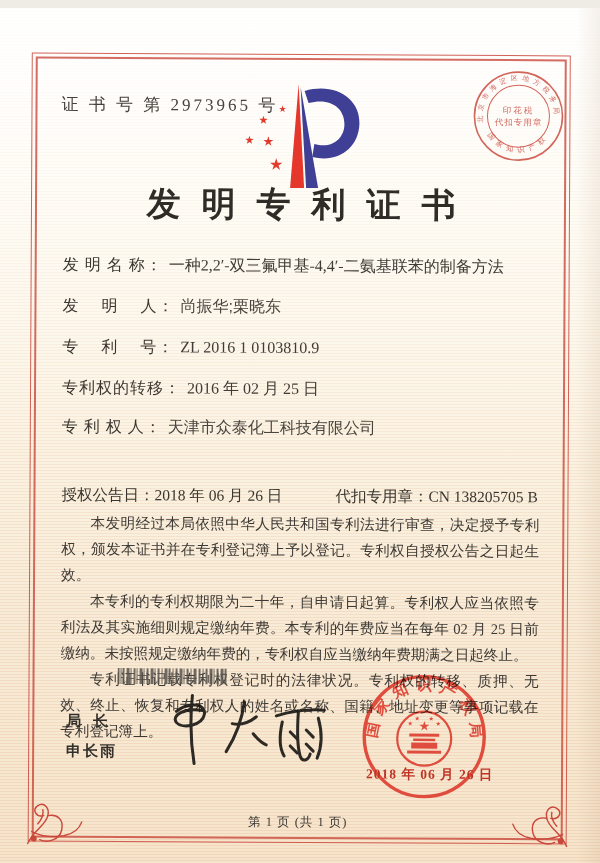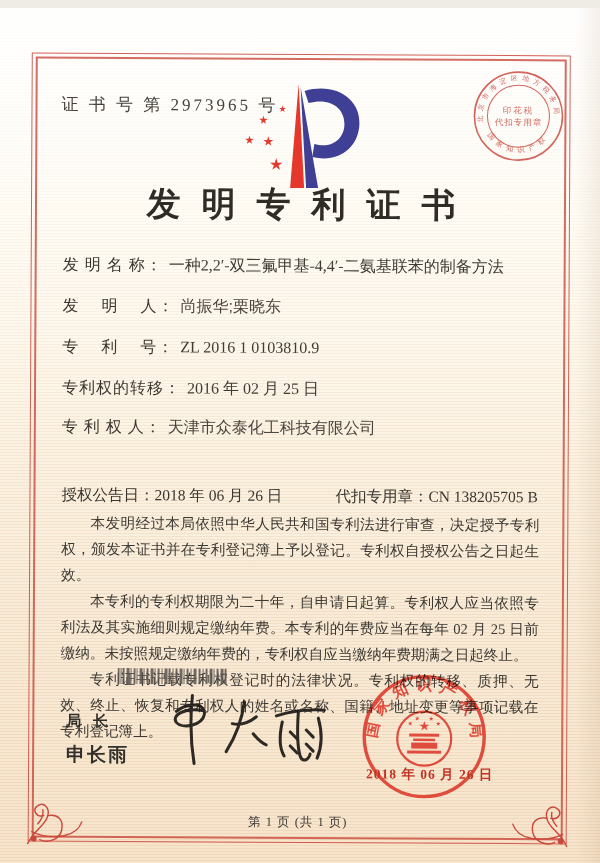--- a/index.html
+++ b/index.html
@@ -32,21 +32,21 @@
   .grant{position:absolute;top:478px;left:0;width:100%;font-size:15.5px;color:#3a362f;white-space:nowrap;}
   .grant .gleft{position:absolute;left:62px;}
   .grant .gright{position:absolute;left:336px;}
   .paras{position:absolute;left:62px;top:503px;width:478px;font-size:14.6px;line-height:26px;
          color:#3c3833;text-align:justify;}
   .paras p{margin:0;text-indent:2em;}
   .barcode{position:absolute;left:119px;top:661px;width:110px;height:16px;opacity:.85;}
   .officer-title{position:absolute;left:68px;top:705px;font-family:Liberation Serif, serif;
                  font-size:15px;font-weight:600;letter-spacing:4px;color:#33302b;}
   .officer-name{position:absolute;left:68px;top:735px;font-family:"Liberation Sans","DejaVu Sans",sans-serif;
-                font-size:19px;font-weight:600;letter-spacing:2px;color:#33302b;}
+                font-size:15px;font-weight:600;letter-spacing:2px;color:#33302b;}
   .signature{position:absolute;left:158px;top:682px;width:185px;height:84px;opacity:.92;}
   .seal{position:absolute;left:362px;top:664px;width:128px;height:128px;mix-blend-mode:multiply;opacity:.9;z-index:2;}
   .seal-date{position:absolute;left:368px;top:757px;font-size:13.5px;font-weight:600;color:#bf3425;
              letter-spacing:1px;z-index:3;white-space:nowrap;}
   .footer{position:absolute;left:0;top:806px;width:100%;text-align:center;font-size:12.5px;color:#3c3833;letter-spacing:1px;}
   .red-ink{fill:#cf5a50;}
   .seal-ink{fill:#dd3b2d;}
 </style>
 </head>
 <body>

